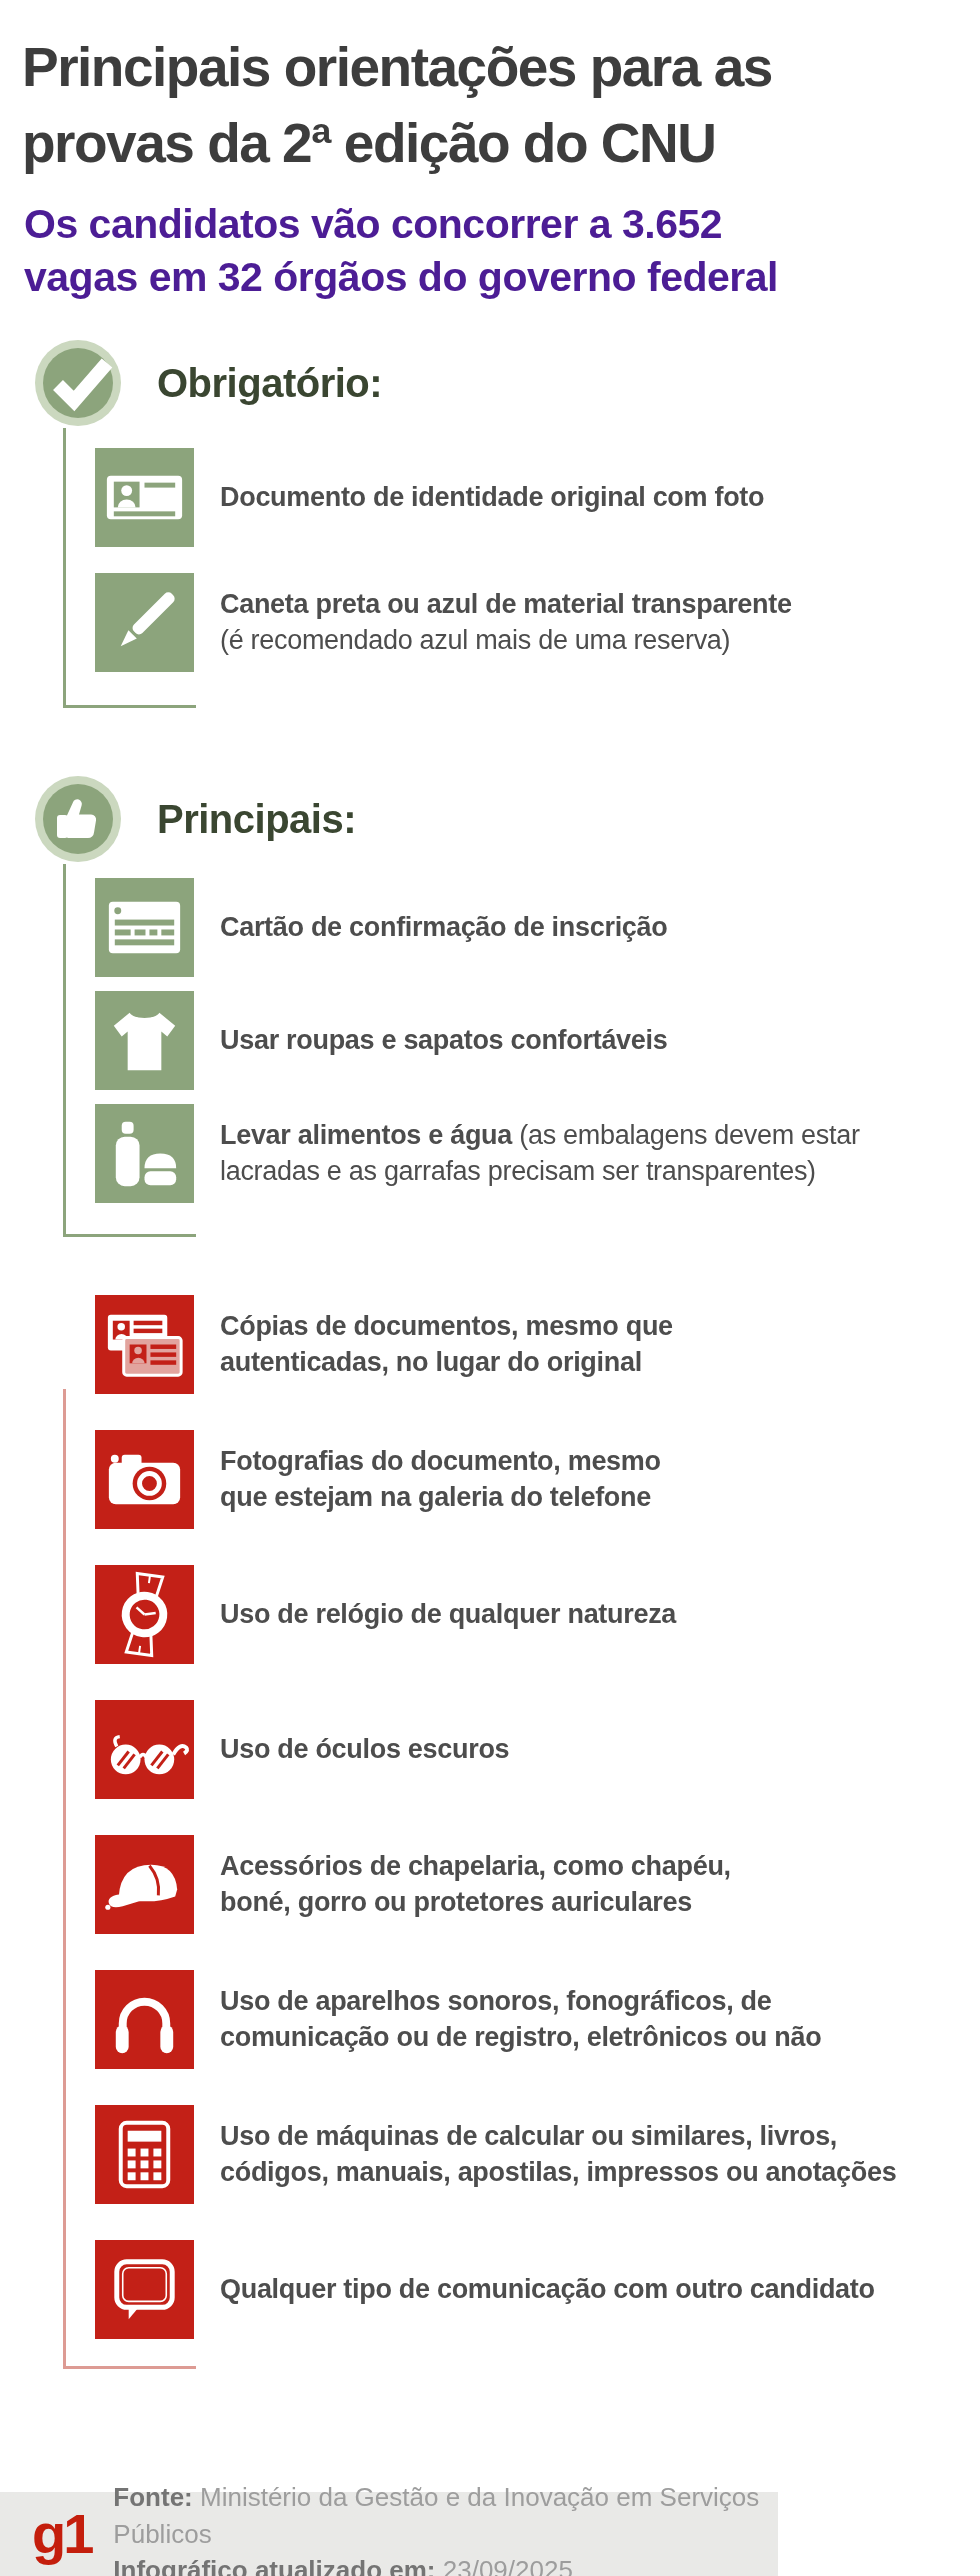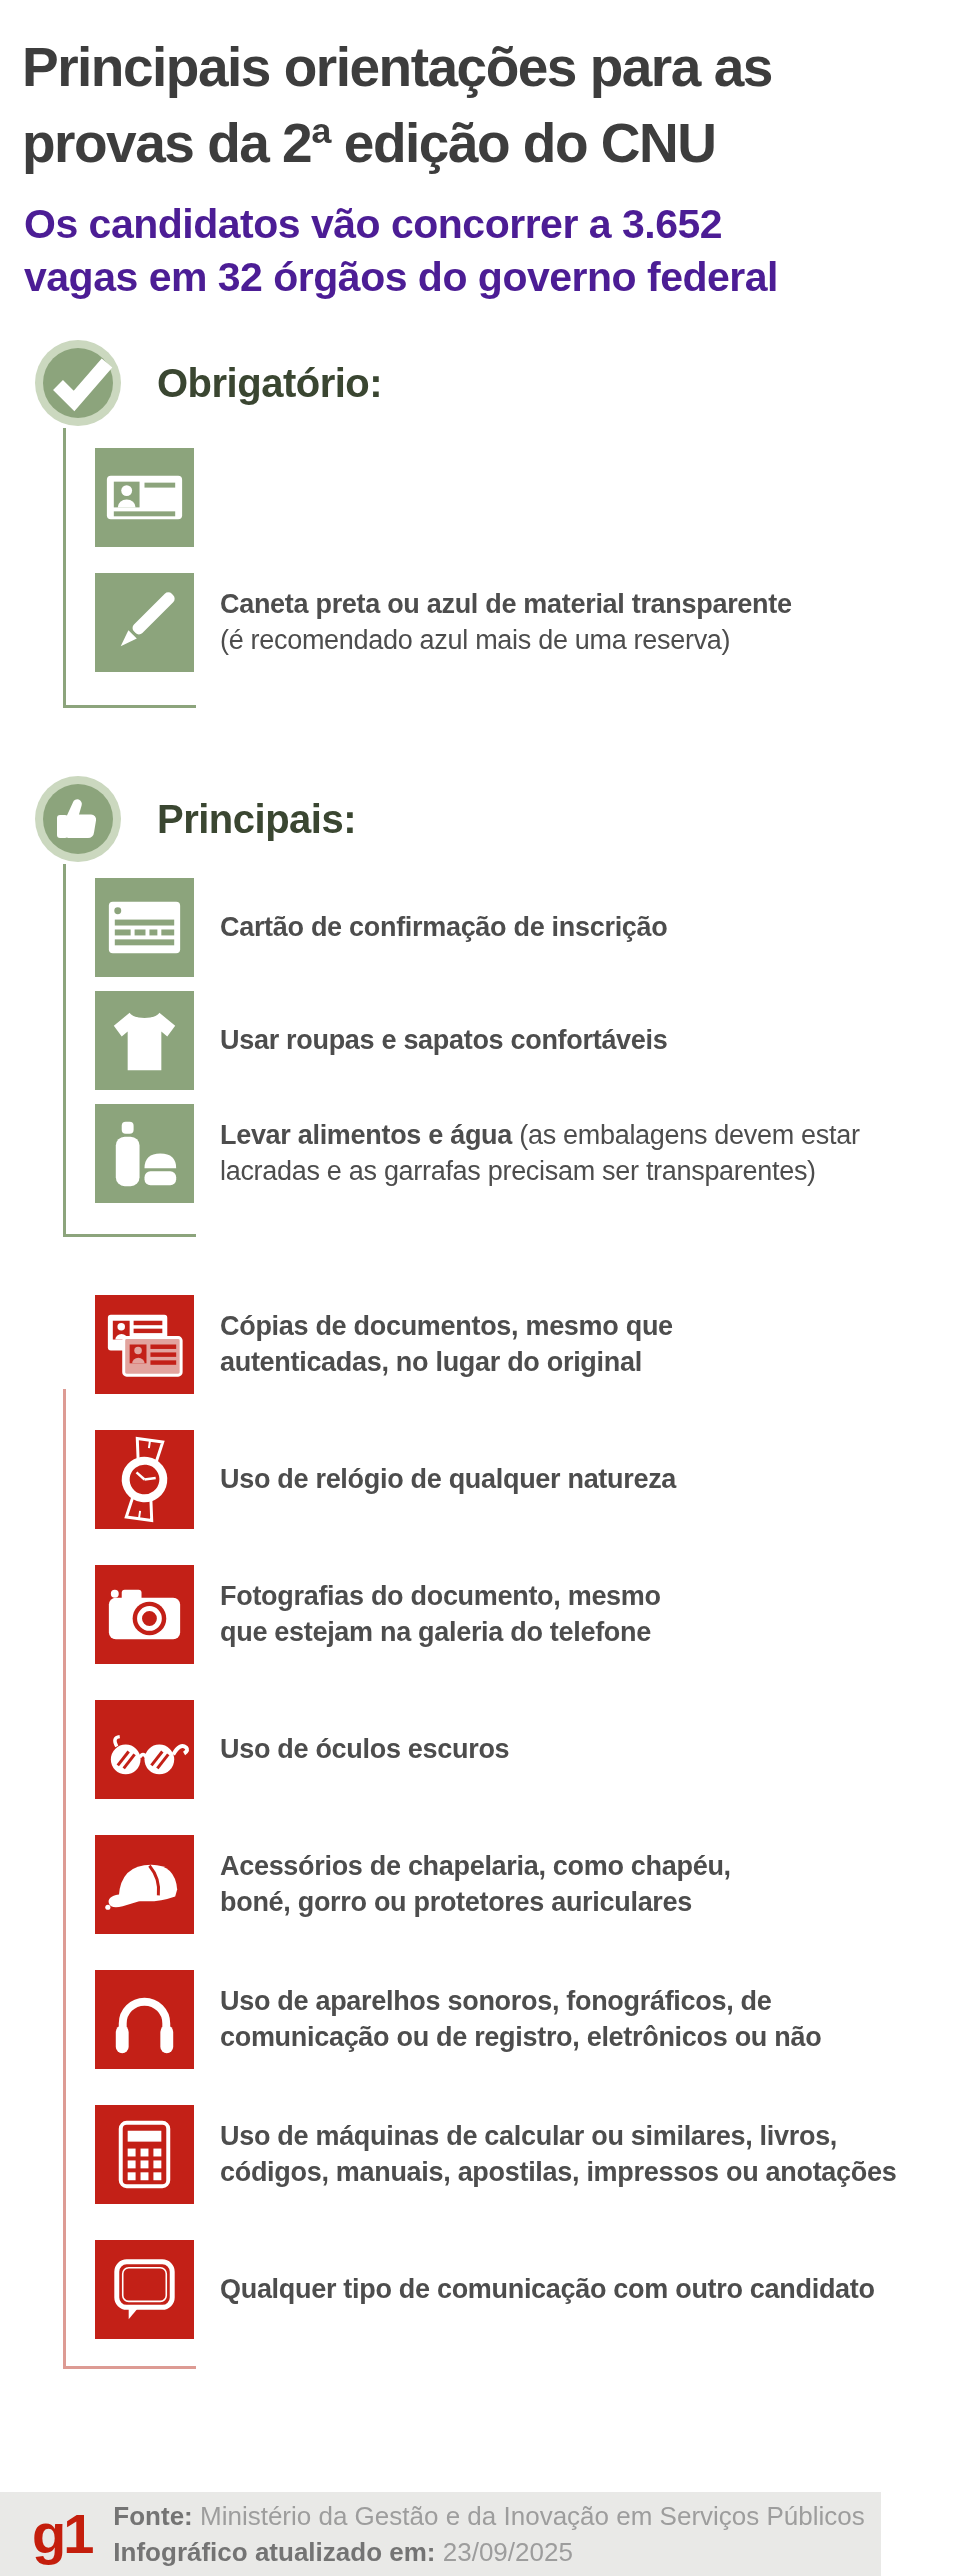--- a/index.html
+++ b/index.html
@@ -40,21 +40,21 @@
   .icon-box.green{background:#8ca47c;}
   .icon-box.red{background:#c32017;}
   .item-text{
     margin:0;font-size:27px;line-height:1.32;font-weight:700;color:#4d4d4d;
     letter-spacing:-0.3px;white-space:pre-line;max-width:738px;
   }
   .note{font-weight:400;}
   .note.block{display:block;}
   
   .footer{
-    position:absolute;left:0;bottom:0;width:881px;height:84px;background:#e9e9e7;
+    position:absolute;left:0;bottom:0;width:778px;height:84px;background:#e9e9e7;
     display:flex;align-items:center;padding-left:32px;box-sizing:border-box;gap:22px;
   }
   .g1logo{font-size:56px;font-weight:800;color:#c41e0c;letter-spacing:-3px;line-height:1;}
   .credits{font-size:26px;line-height:1.4;color:#9d9d9d;}
   .credits .lbl{font-weight:700;color:#747474;}
   svg{display:block;}
 </style>
 </head>
 <body>
 
@@ -84,20 +84,21 @@
         <span class="icon-box green">
           <svg width="99" height="99" viewBox="0 0 100 100">
             <rect x="12" y="28" width="76" height="44" rx="4" fill="#ffffff"></rect>
             <rect x="19" y="34" width="26" height="26" fill="#8ca47c"></rect>
             <circle cx="32" cy="43" r="5.5" fill="#ffffff"></circle>
             <path d="M23,60 a9,8 0 0 1 18,0 z" fill="#ffffff"></path>
             <rect x="50" y="35" width="31" height="5" fill="#8ca47c"></rect>
             <rect x="19" y="64" width="62" height="5" fill="#8ca47c"></rect>
           </svg>
         </span>
+        <p class="item-text"><span>Documento de identidade original com foto</span></p>
       </div>
       <div class="item">
         <span class="icon-box green">
           <svg width="99" height="99" viewBox="0 0 100 100">
             <g transform="rotate(45 50 50)">
               <rect x="44" y="10" width="12" height="54" rx="5" fill="#ffffff"></rect>
               <rect x="44" y="64" width="12" height="3" fill="#8ca47c"></rect>
               <polygon points="44,67 56,67 50,84" fill="#ffffff"></polygon>
             </g>
           </svg>
@@ -179,45 +180,45 @@
             <rect x="56" y="58" width="26" height="4.5" fill="#c32017"></rect>
             <rect x="56" y="66" width="26" height="4.5" fill="#c32017"></rect>
           </svg>
         </span>
         <p class="item-text"><span>Cópias de documentos, mesmo que
 autenticadas, no lugar do original</span></p>
       </div>
       <div class="item">
         <span class="icon-box red">
           <svg width="99" height="99" viewBox="0 0 100 100">
+            <circle cx="20" cy="29" r="4" fill="#ffffff"></circle>
+            <rect x="27" y="25" width="20" height="12" rx="3" fill="#ffffff"></rect>
+            <rect x="14" y="33" width="72" height="42" rx="7" fill="#ffffff"></rect>
+            <circle cx="55" cy="54" r="17" fill="#c32017"></circle>
+            <circle cx="55" cy="54" r="10" fill="none" stroke="#ffffff" stroke-width="5"></circle>
+          </svg>
+        </span>
+        <p class="item-text"><span>Fotografias do documento, mesmo
+que estejam na galeria do telefone</span></p>
+      </div>
+      <div class="item">
+        <span class="icon-box red">
+          <svg width="99" height="99" viewBox="0 0 100 100">
             <g transform="rotate(8 50 50)" fill="none" stroke="#ffffff">
               <path d="M37,10 L63,10 L59,32 L41,32 Z" stroke-width="3"></path>
               <path d="M50,10 L50,18" stroke-width="2"></path>
               <path d="M41,68 L59,68 L63,90 L37,90 Z" stroke-width="3"></path>
               <path d="M50,82 L50,90" stroke-width="2"></path>
               <circle cx="50" cy="50" r="19" stroke-width="8"></circle>
               <path d="M50,50 L41,44" stroke-width="2.5"></path>
               <path d="M50,50 L61,47" stroke-width="2.5"></path>
             </g>
           </svg>
         </span>
         <p class="item-text"><span>Uso de relógio de qualquer natureza</span></p>
-      </div>
-      <div class="item">
-        <span class="icon-box red">
-          <svg width="99" height="99" viewBox="0 0 100 100">
-            <circle cx="20" cy="29" r="4" fill="#ffffff"></circle>
-            <rect x="27" y="25" width="20" height="12" rx="3" fill="#ffffff"></rect>
-            <rect x="14" y="33" width="72" height="42" rx="7" fill="#ffffff"></rect>
-            <circle cx="55" cy="54" r="17" fill="#c32017"></circle>
-            <circle cx="55" cy="54" r="10" fill="none" stroke="#ffffff" stroke-width="5"></circle>
-          </svg>
-        </span>
-        <p class="item-text"><span>Fotografias do documento, mesmo
-que estejam na galeria do telefone</span></p>
       </div>
       <div class="item">
         <span class="icon-box red">
           <svg width="99" height="99" viewBox="0 0 100 100">
             <path d="M22,47 q-5,-9 3,-10" fill="none" stroke="#ffffff" stroke-width="3.5"></path>
             <circle cx="31" cy="60" r="15" fill="#ffffff"></circle>
             <circle cx="65" cy="60" r="15" fill="#ffffff"></circle>
             <path d="M45,58 q3.5,-6 7,0" fill="none" stroke="#ffffff" stroke-width="3.5"></path>
             <path d="M79,55 q7,-12 13,-7 q3,3 -2,6" fill="none" stroke="#ffffff" stroke-width="4"></path>
             <line x1="23" y1="66" x2="34" y2="52" stroke="#c32017" stroke-width="3"></line>

